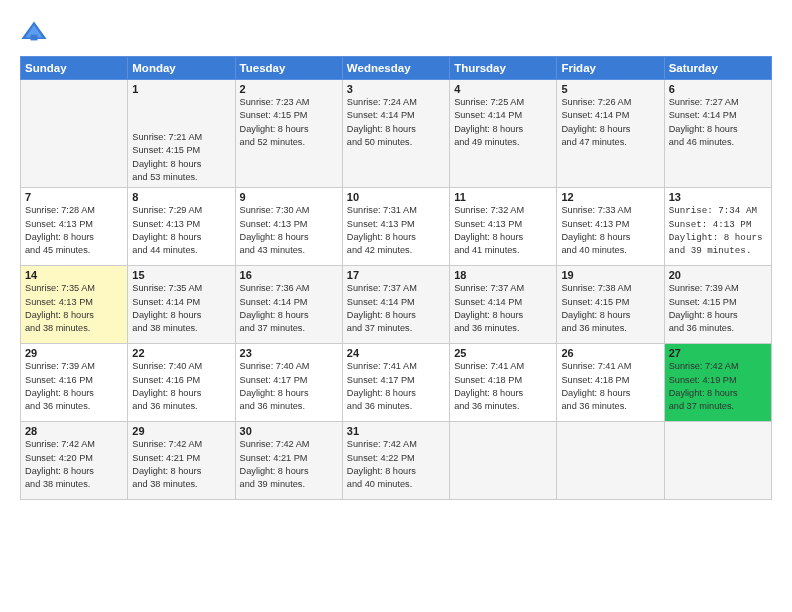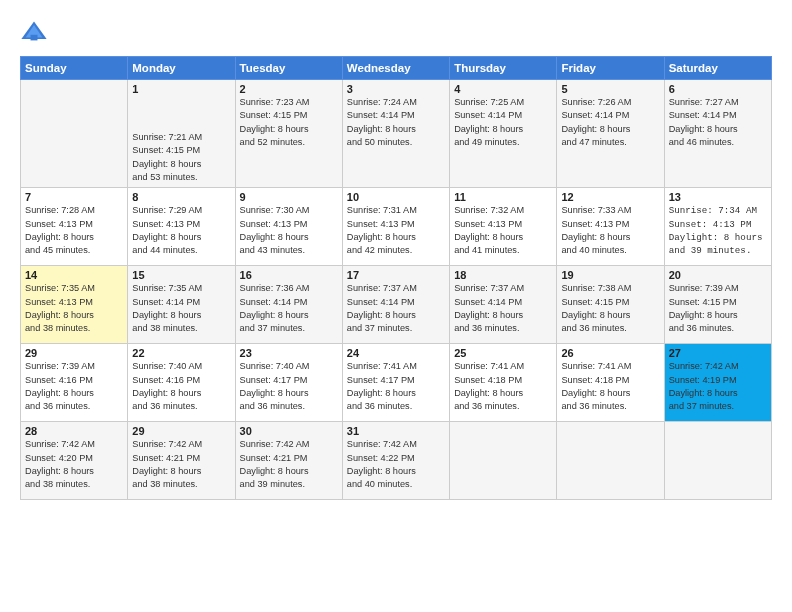--- a/index.html
+++ b/index.html
@@ -320,21 +320,21 @@
 Daylight: 8 hours
 and 36 minutes.</div>
           </td>
           <td style="background-color: rgb(255, 255, 255);">
             <span class="day-num">26</span>
             <div class="cell-info" style="white-space: pre-line;">Sunrise: 7:41 AM
 Sunset: 4:18 PM
 Daylight: 8 hours
 and 36 minutes.</div>
           </td>
-          <td style="background-color: #0ea5e9;">
+          <td style="background-color: #22c55e;">
             <span class="day-num">27</span>
             <div class="cell-info" style="white-space: pre-line;">Sunrise: 7:42 AM
 Sunset: 4:19 PM
 Daylight: 8 hours
 and 37 minutes.</div>
           </td>
         </tr>
         <tr>
           <td style="background-color: rgb(245, 245, 245);">
             <span class="day-num">28</span>

